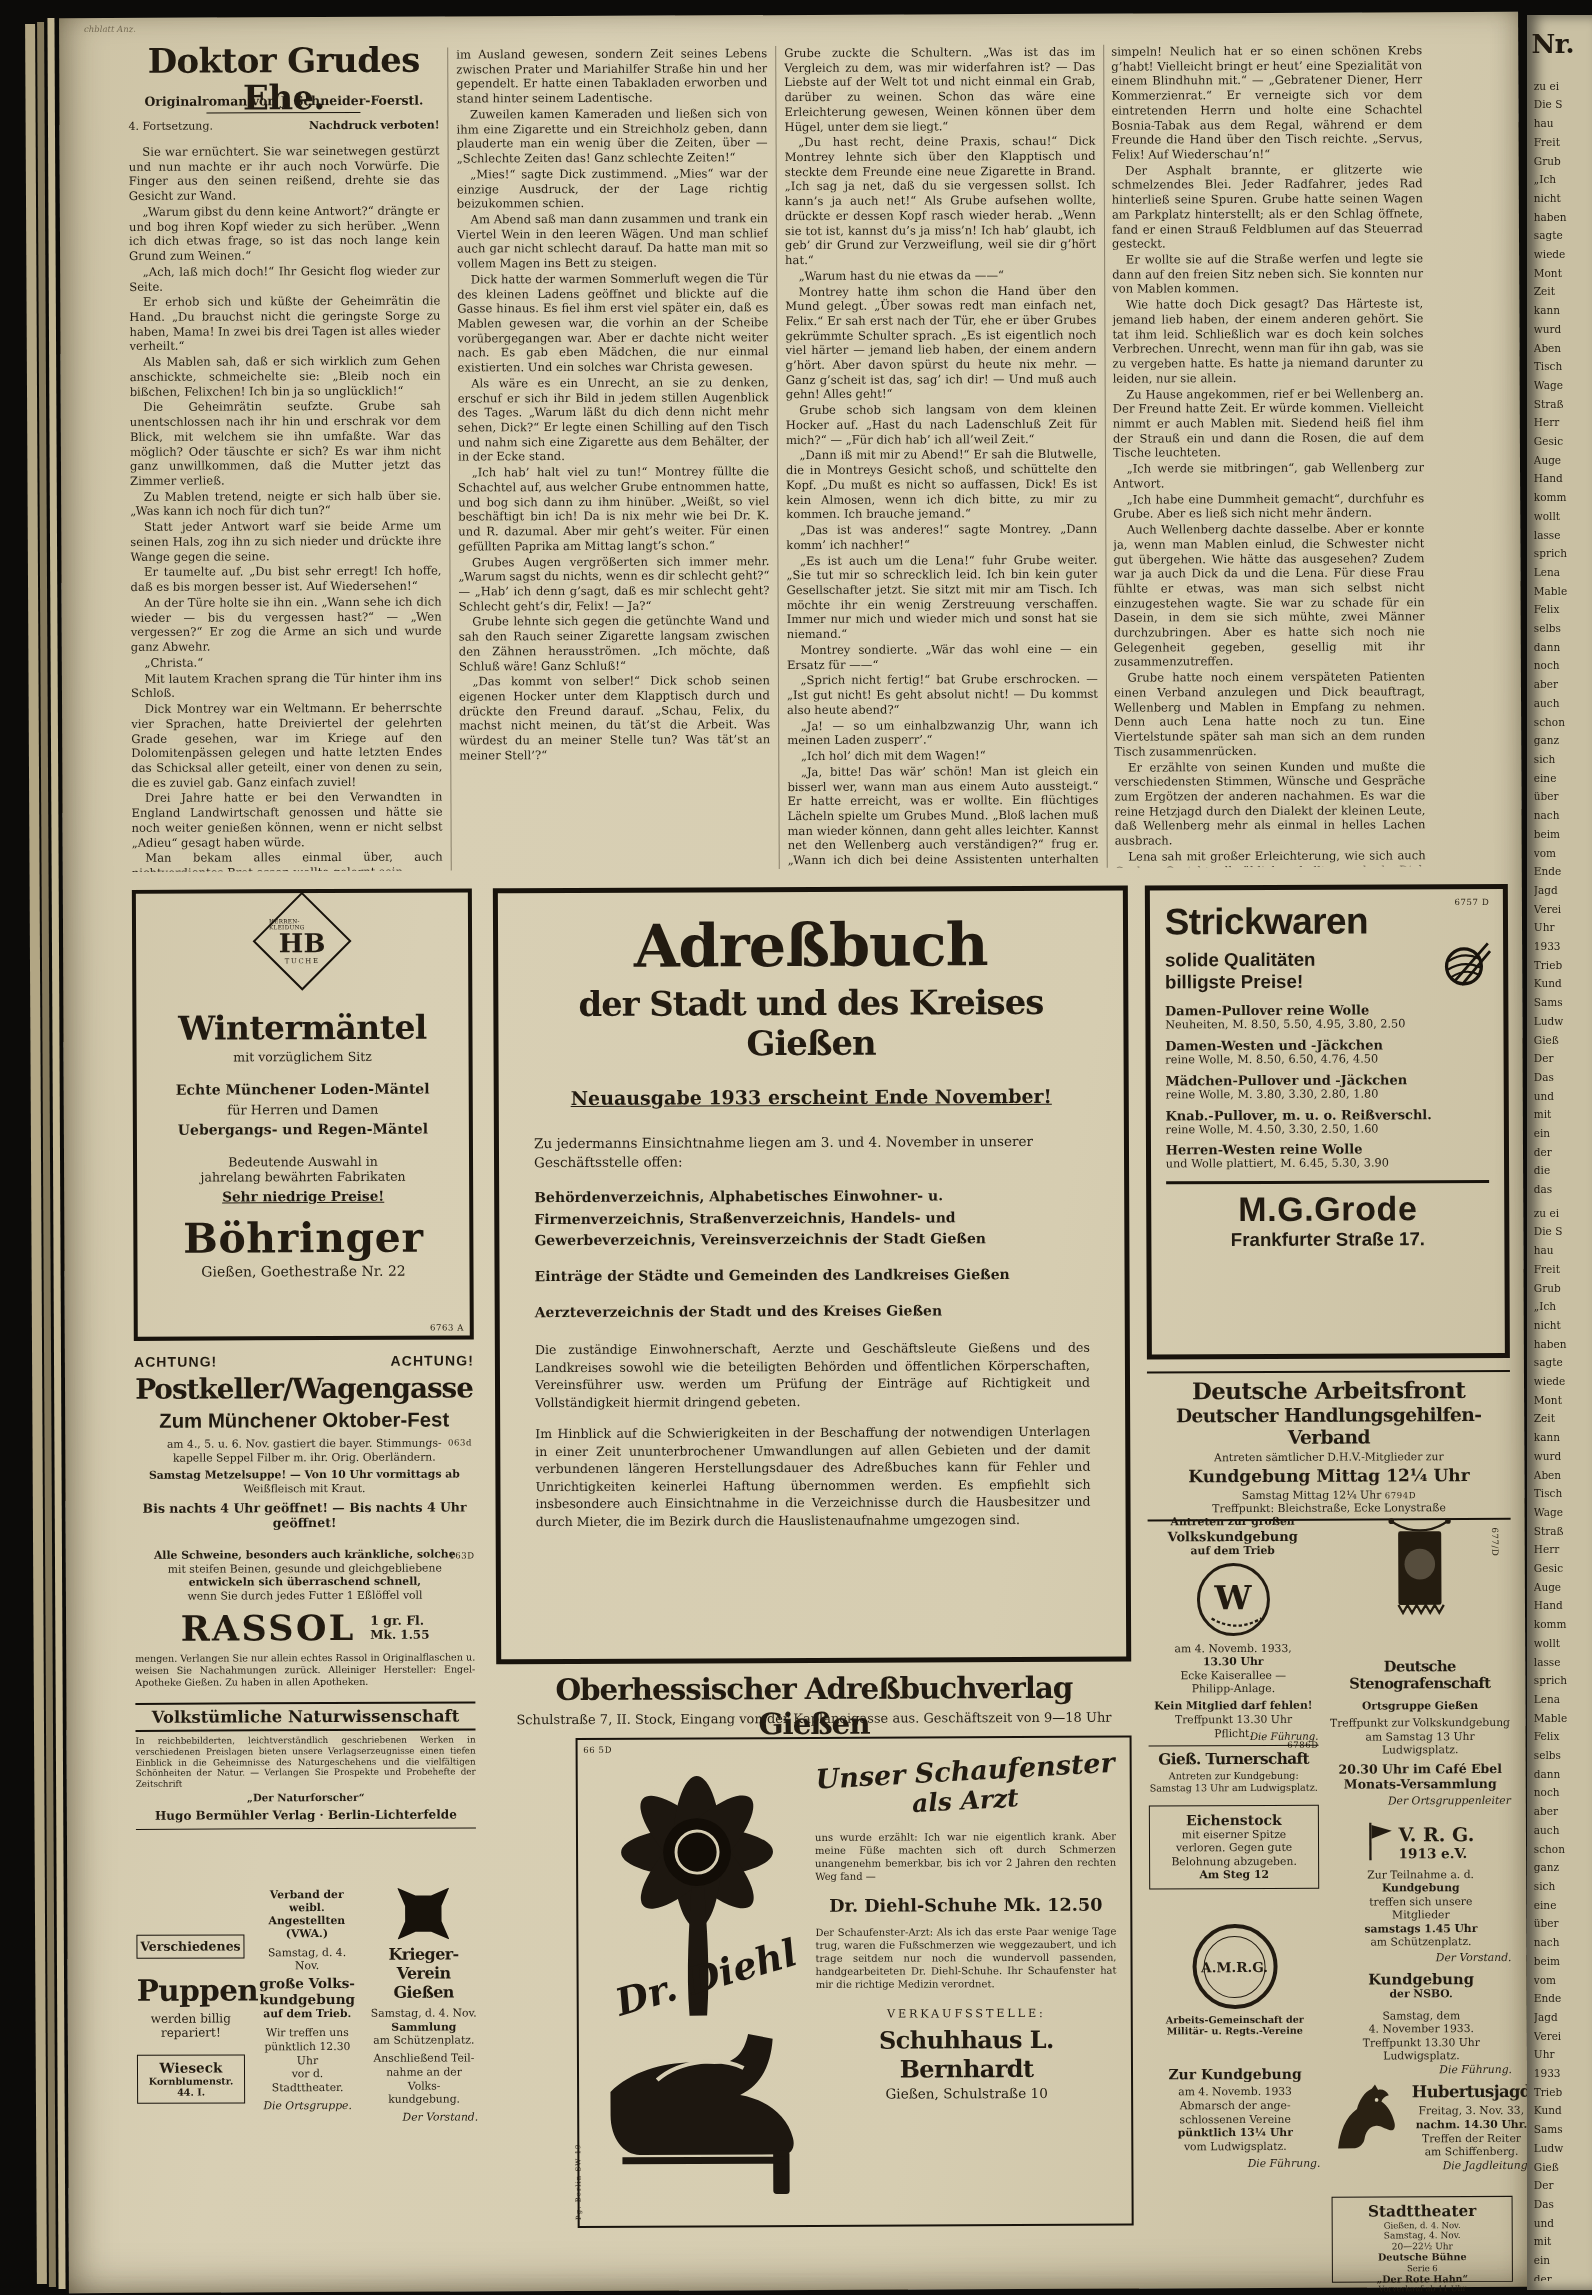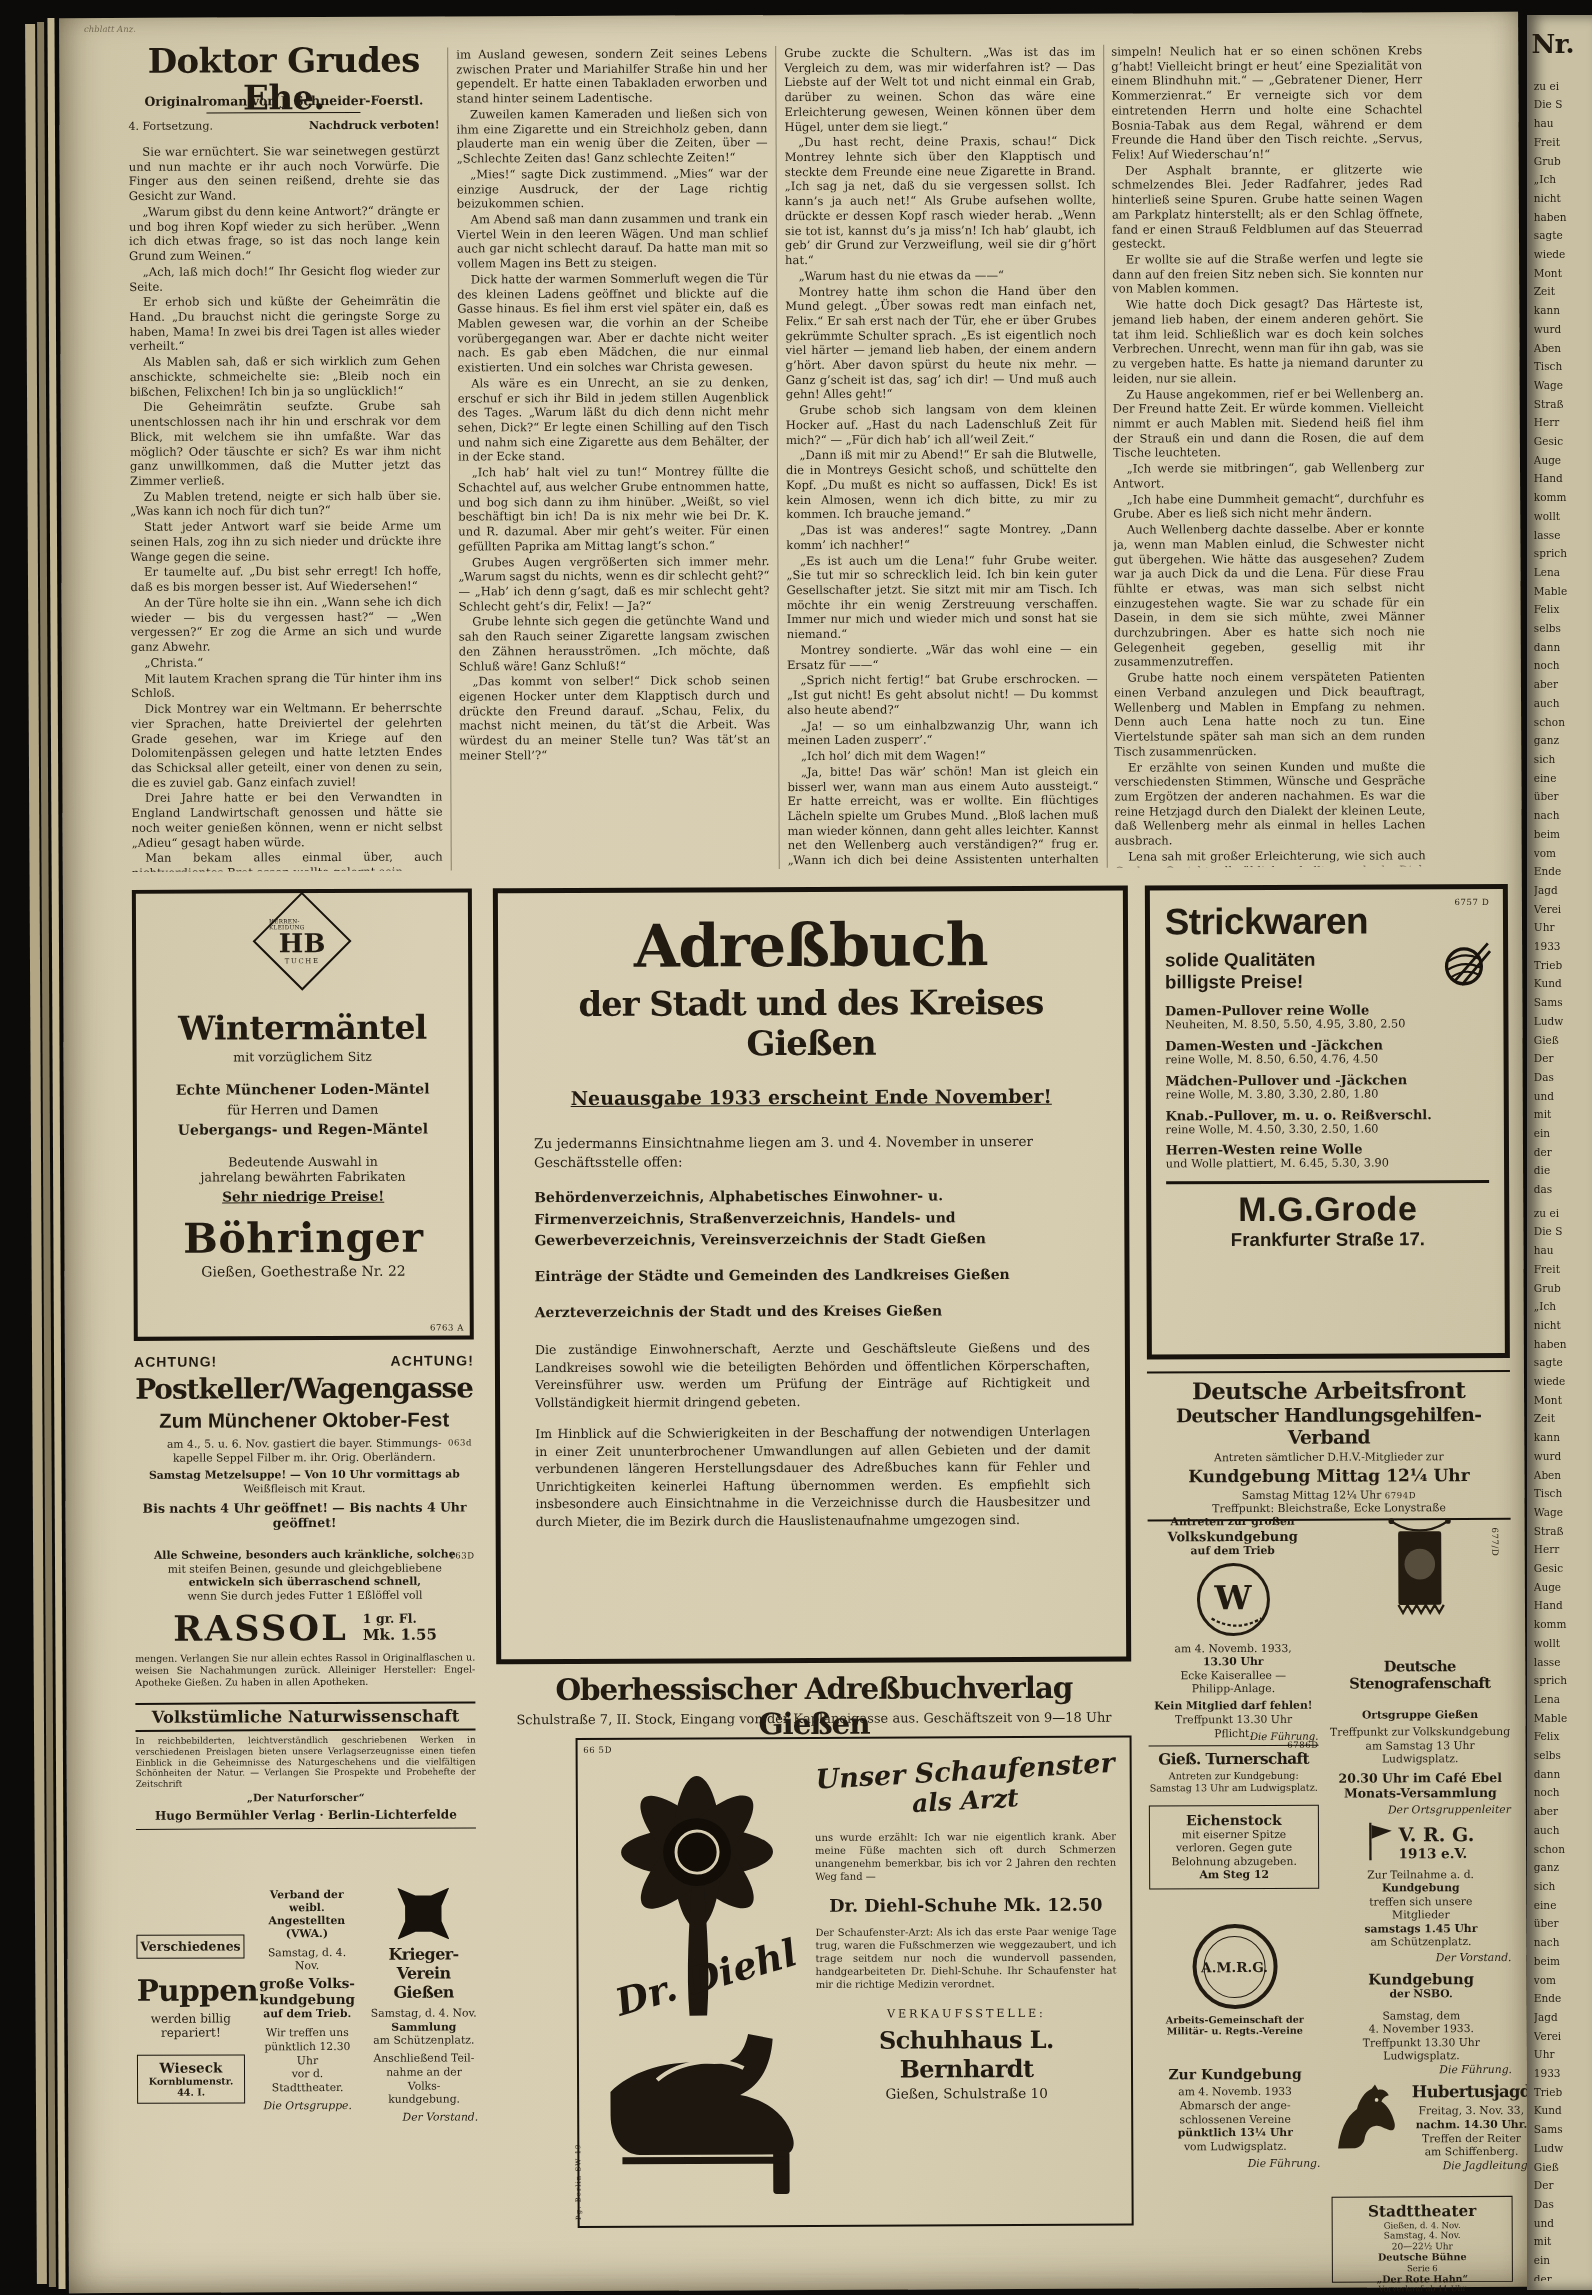--- a/index.html
+++ b/index.html
@@ -155,21 +155,21 @@
 
     <div class="abs" style="left:69px;top:1531px;width:340px">
       <div class="c ln b">Alle Schweine, besonders auch kränkliche, solche</div>
       <div class="c ln">mit steifen Beinen, gesunde und gleichgebliebene</div>
       <div class="c ln b">entwickeln sich überraschend schnell,</div>
       <div class="c ln">wenn Sie durch jedes Futter 1 Eßlöffel voll</div>
       <div style="display:flex;justify-content:center;align-items:center;gap:14.7px;margin-top:4.5px">
         <span class="b" style="font-size:35px;letter-spacing:2.3px">RASSOL</span>
         <span style="text-align:left">
           <span class="b" style="display:block;font-size:12.5px">1 gr. Fl.</span>
-          <span class="b" style="display:block;font-size:15px">Mk. 1.55</span>
+          <span class="b" style="display:block;font-size:12px">Mk. 1.55</span>
         </span>
       </div>
       <div class="j" style="font-size:9.6px;line-height:12px;margin-top:4.5px">mengen. Verlangen Sie nur allein echtes Rassol in Originalflaschen u. weisen Sie Nachahmungen zurück. Alleiniger Hersteller: Engel-Apotheke Gießen. Zu haben in allen Apotheken.</div>
       <div class="abs code" style="right:0;top:3.4px">163D</div>
     </div>
 
     <div class="abs" style="left:69px;top:1685px;width:340px">
       <div class="hr" style="height:1.7px"></div>
       <div class="b c" style="font-size:16.4px;margin:3.4px 0">Volkstümliche Naturwissenschaft</div>
       <div class="hr" style="height:1.1px"></div>
@@ -381,21 +381,21 @@
           <circle cx="60" cy="88" r="27" fill="#d6cdb2" opacity="0.28"></circle>
           <path d="M22,160 l8,14 l8,-14 l8,14 l8,-14 l8,14 l8,-14 l8,14 l8,-14 l8,14 l8,-14" fill="none" stroke="#241c10" stroke-width="4"></path>
         </svg>
       </div>
       <div class="abs code" style="right:0;top:23px;transform:rotate(90deg)">677/D</div>
     </div>
 
     <div class="abs c" style="left:1263px;top:1645px;width:181px">
       <div class="frak" style="font-size:14.7px">Deutsche</div>
       <div class="frak" style="font-size:14.7px">Stenografenschaft</div>
-      <div class="b ln" style="margin-top:17px">Ortsgruppe Gießen</div>
+      <div class="b ln" style="margin-top:8px">Ortsgruppe Gießen</div>
       <div class="ln" style="margin-top:3.4px">Treffpunkt zur Volkskundgebung</div>
       <div class="ln">am Samstag 13 Uhr</div>
       <div class="ln">Ludwigsplatz.</div>
       <div class="b" style="font-size:12.5px;margin-top:4.5px">20.30 Uhr im Café Ebel</div>
       <div class="b" style="font-size:12.5px">Monats-Versammlung</div>
       <div class="r i ln" style="margin-top:2.3px">Der Ortsgruppenleiter</div>
     </div>
 
     <div class="abs" style="left:1263px;top:1809px;width:181px">
       <div style="display:flex;align-items:center;justify-content:center;gap:5.7px">

